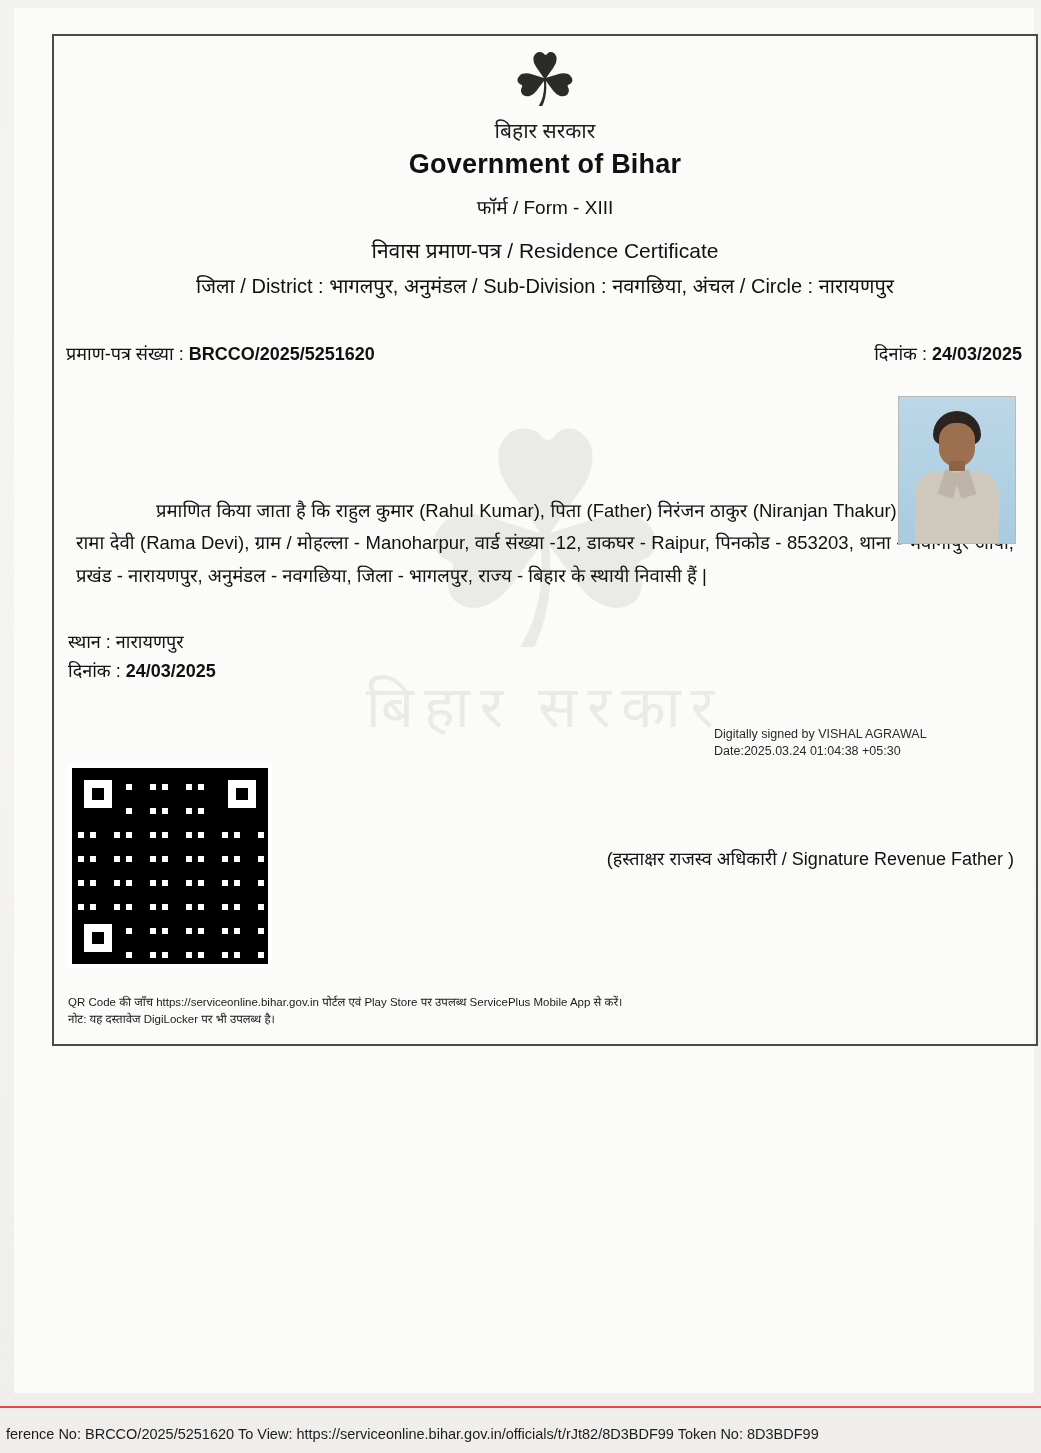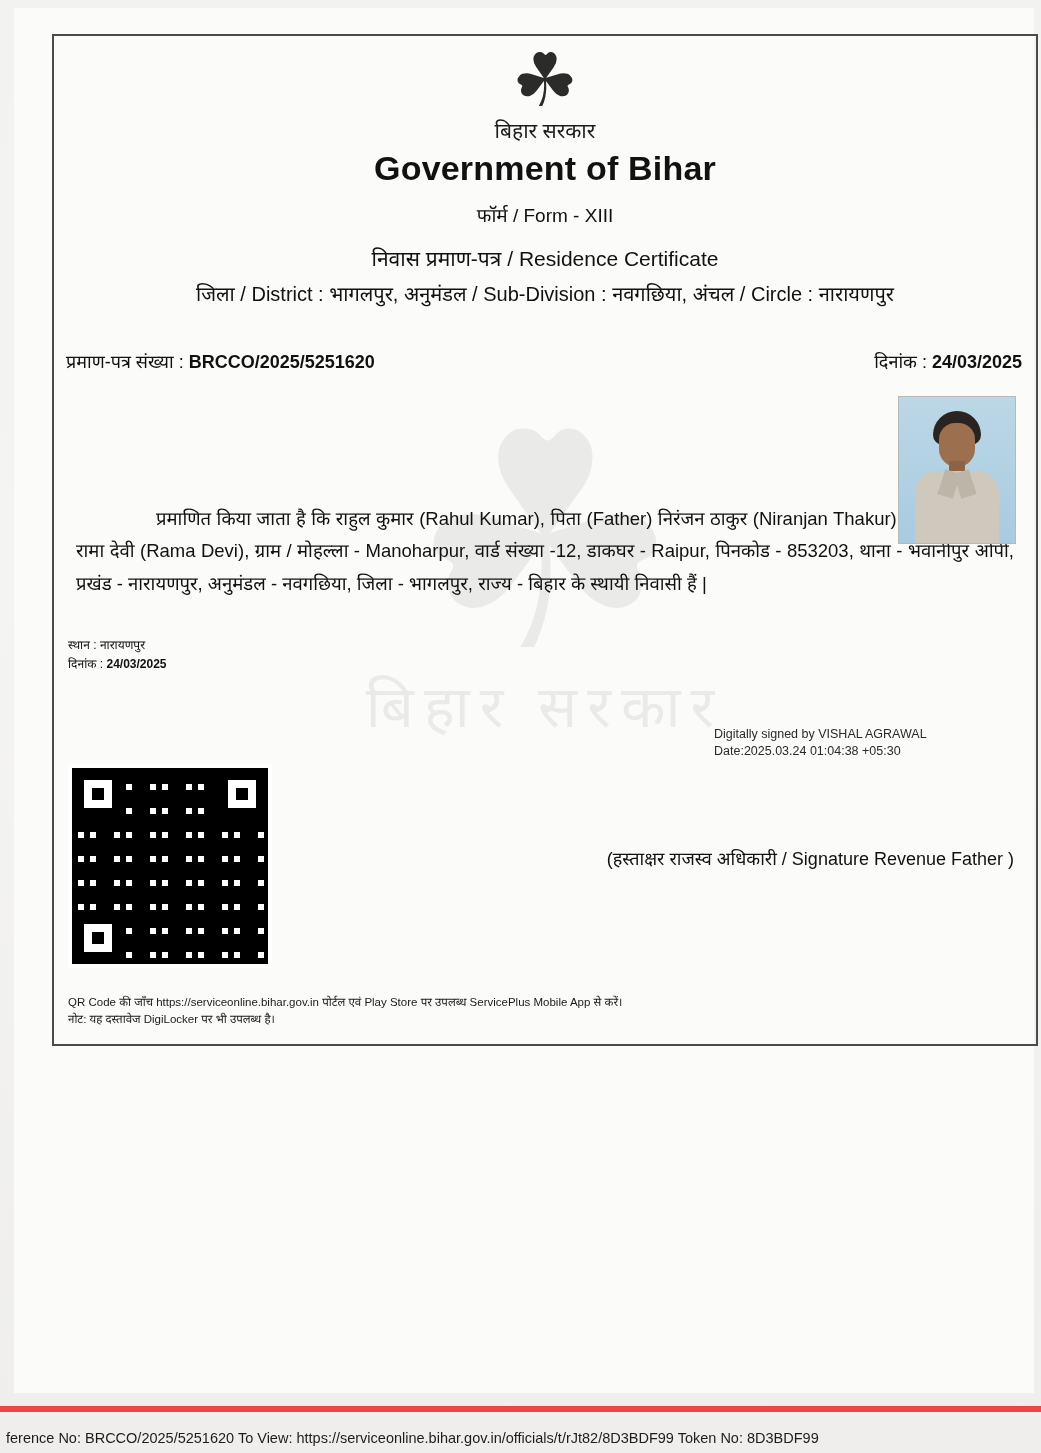--- a/index.html
+++ b/index.html
@@ -86,21 +86,21 @@
     color: #2b2b2a;
     margin-bottom: 2px;
   }
   .gov-hi {
     font-size: 21px;
     font-family: "Liberation Serif", serif;
     color: #1c1c1c;
     margin-top: -4px;
   }
   .gov-en {
-    font-size: 34px;
+    font-size: 27px;
     font-weight: bold;
     color: #111;
     margin-top: 5px;
     letter-spacing: 0.2px;
   }
   .form-line {
     font-size: 19px;
     margin-top: 14px;
     color: #111;
   }
@@ -191,21 +191,21 @@
     line-height: 1.75;
     text-align: justify;
     color: #111;
     z-index: 3;
   }
   .body-text .indent { display: inline-block; width: 80px; }
 
   .place-block {
     position: relative;
     margin: 36px 0 0 14px;
-    font-size: 12px;
+    font-size: 18px;
     line-height: 1.6;
     z-index: 3;
   }
   .place-block b { font-weight: bold; }
 
   .qr-wrap {
     position: absolute;
     left: 14px;
     top: 728px;
     width: 204px;
@@ -279,21 +279,21 @@
 
   .bottom-ref {
     position: absolute;
     left: 0;
     top: 1406px;
     width: 1041px;
     font-size: 14.5px;
     color: #1d1d1d;
     padding-left: 6px;
     box-sizing: border-box;
-    border-top: 6px solid #ef4444;
+    border-top: 2px solid #ef4444;
     padding-top: 18px;
   }
 </style>
 </head>
 <body>
 
 <div class="page-scan"></div>
 
 <div class="sheet">
 

